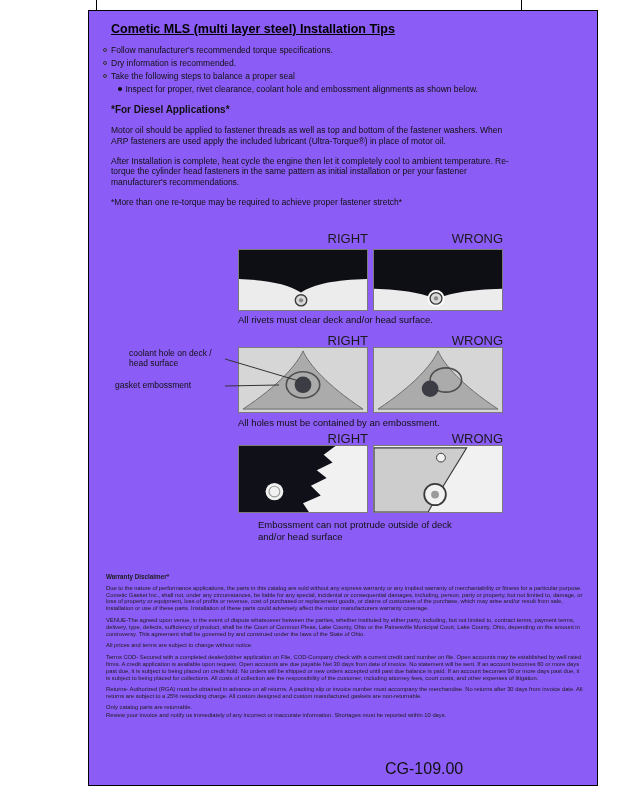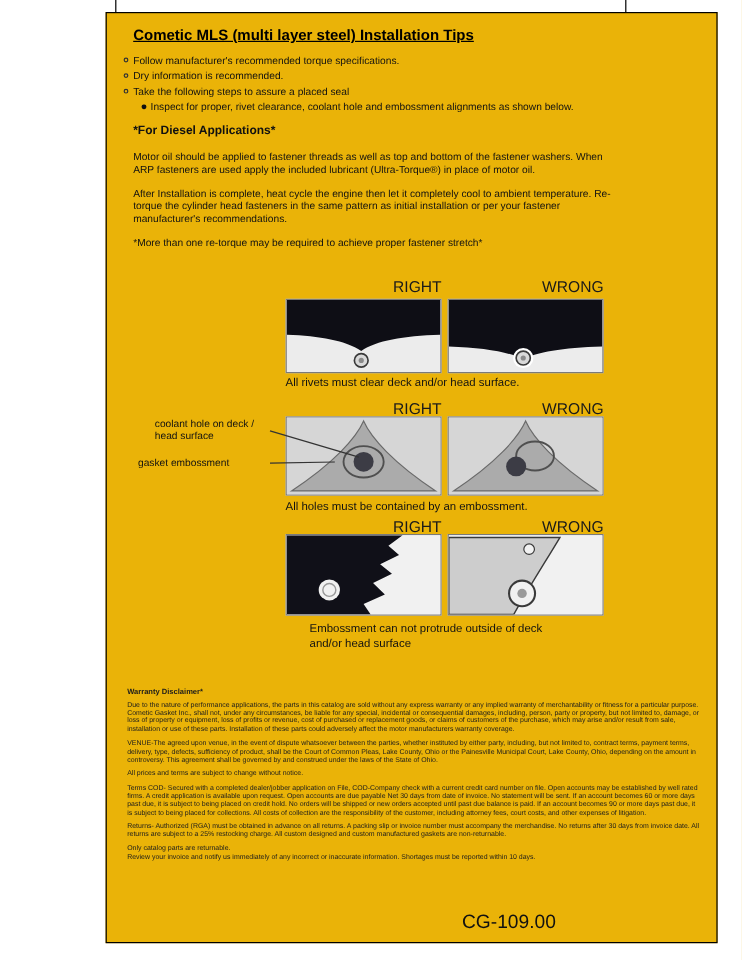--- a/index.html
+++ b/index.html
@@ -3,21 +3,21 @@
 <meta charset="utf-8">
 <title>Cometic MLS Installation Tips</title>
 <style>
   * { margin:0; padding:0; box-sizing:border-box; }
   html,body { background:#ffffff; }
   body { font-family:"Liberation Sans", sans-serif; color:#111; }
   .page { position:relative; width:618px; height:800px; background:#fff; overflow:hidden; margin:0 auto; }
   .crop { position:absolute; top:0; width:1px; height:13px; background:#000; }
   .crop.left { left:96px; }
   .crop.right { left:521px; }
-  .frame { position:absolute; left:88px; top:10px; width:510px; height:776px; border:1px solid #000; background:#eab308; }
+  .frame { position:absolute; left:88px; top:10px; width:510px; height:776px; border:1px solid #000; background:#8b5cf6; }
 
   .title { position:absolute; left:22px; top:11px; font-size:12.5px; font-weight:bold; text-decoration:underline; color:#000; }
 
   .tips { position:absolute; left:14px; top:34px; width:480px; font-size:8.5px; line-height:1.25; }
   .tip { display:flex; align-items:flex-start; margin-bottom:2.5px;text-align:center; }
   .tip .ring { flex:none; width:4px; height:4px; border:1px solid #333; border-radius:50%; margin:2.5px 4px 0 0; }
   .tip .dot { flex:none; width:3.5px; height:3.5px; background:#111; border-radius:50%; margin:3px 4px 0 0; }
   .tip.sub { margin-left:15px; }
 
   .diesel { position:absolute; left:22px; top:93px; width:404px; font-size:8.5px; line-height:1.28; }
@@ -54,21 +54,21 @@
       <div class="tip">
         <span class="ring"></span>
         <span>Follow manufacturer's recommended torque specifications.</span>
       </div>
       <div class="tip">
         <span class="ring"></span>
         <span>Dry information is recommended.</span>
       </div>
       <div class="tip">
         <span class="ring"></span>
-        <span>Take the following steps to assure a placed seal</span>
+        <span>Take the following steps to balance a proper seal</span>
       </div>
       <div class="tip sub">
         <span class="dot"></span>
         <span>Inspect for proper, rivet clearance, coolant hole and embossment alignments as shown below.</span>
       </div>
     </div>
 
     <div class="diesel">
       <div class="diesel-heading">*For Diesel Applications*</div>
       <p>Motor oil should be applied to fastener threads as well as top and bottom of the fastener washers. When ARP fasteners are used apply the included lubricant (Ultra-Torque®) in place of motor oil.</p>

